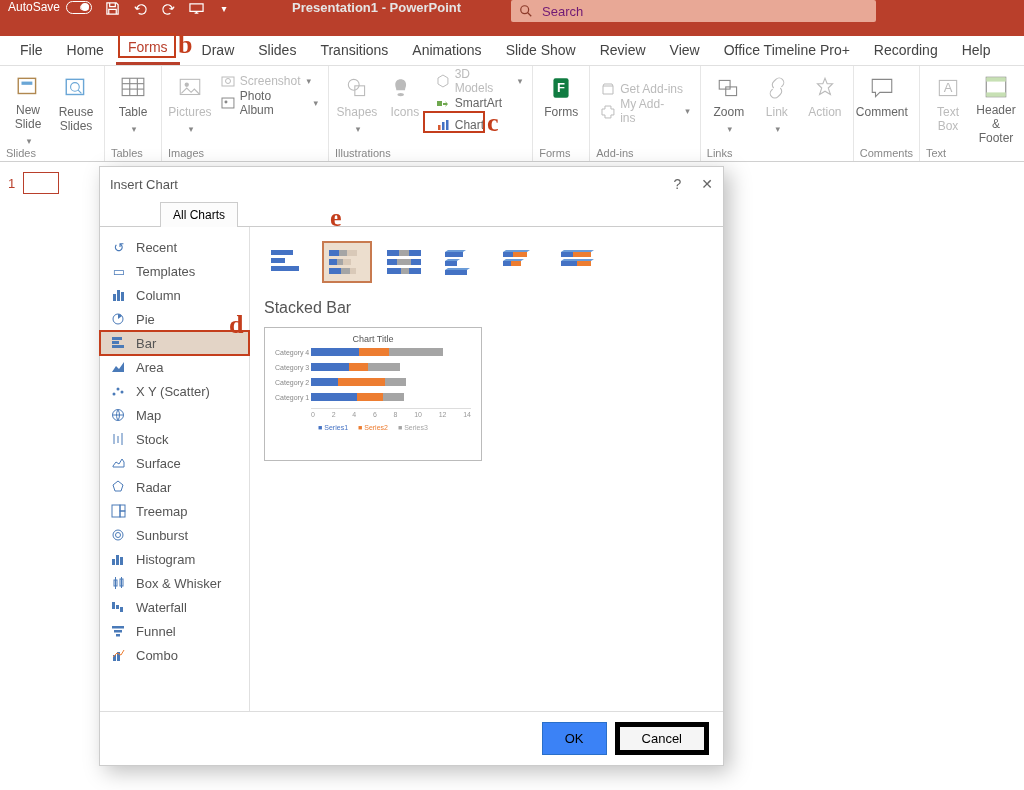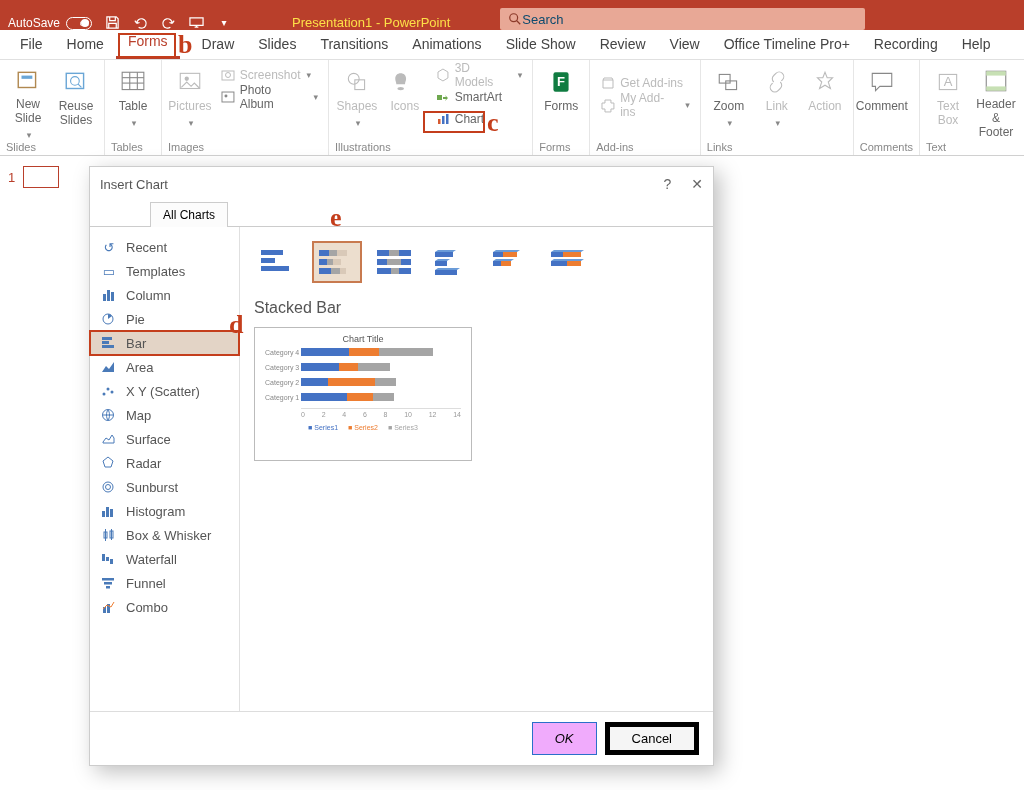--- a/index.html
+++ b/index.html
@@ -1,26 +1,26 @@
 <!DOCTYPE html>
 <html><head>
 <meta charset="utf-8">
 <style>
 * { box-sizing: border-box; margin: 0; padding: 0; font-family: 'Segoe UI', Arial, sans-serif; }
 body { background: #fff; width: 1024px; height: 790px; overflow: hidden; position: relative; }
 
 
-.titlebar { background: #b93f2b; height: 30px; display: flex; align-items: flex-end; color: #fff; padding: 0 8px; }
+.titlebar { background: #b93f2b; height: 36px; display: flex; align-items: flex-start; color: #fff; padding: 0 8px; }
 .autosave { display: flex; align-items: center; gap: 6px; font-size: 12px; }
 .toggle-off { width: 26px; height: 13px; border: 1px solid #fff; border-radius: 7px; display: flex; align-items: center; padding: 0 2px; font-size: 7px; color: #fff; justify-content: flex-end; }
 .toggle-off::before { content: ""; width: 8px; height: 8px; background: #fff; border-radius: 50%; position: absolute; margin-left: -22px; }
 .qat { display: flex; gap: 12px; margin-left: 12px; }
 .qat-icon { width: 16px; height: 16px; display: flex; align-items: center; justify-content: center; color: #fff; font-size: 14px; }
-.doc-title { margin-left: 60px; color: #fde047; font-size: 13px; }
-.search-box { margin-left: 50px; background: #e8a896; height: 22px; width: 365px; display: flex; align-items: center; padding: 0 8px; gap: 0; font-size: 13px; color: #0c4a6e; border-radius: 2px; }
+.doc-title { margin-left: 60px; color: #e5e5e5; font-size: 13px; font-weight: bold; }
+.search-box { margin-left: 50px; background: #e8a896; height: 22px; width: 365px; display: flex; align-items: center; padding: 0 8px; gap: 9px; font-size: 13px; color: #701a75; border-radius: 2px; }
 .search-icon-svg { width: 14px; height: 14px; }
 
 
 .menubar { height: 30px; background: #fff; display: flex; align-items: flex-end; padding: 0 8px; border-bottom: 1px solid #e0e0e0; }
 .menu-tab { padding: 6px 12px 7px; font-size: 14px; color: #444; cursor: pointer; }
 .menu-tab.active { color: #b93f2b; border-bottom: 3px solid #b93f2b; font-weight: 500; }
 
 
 .ribbon { height: 96px; background: #fff; display: flex; border-bottom: 1px solid #d0d0d0; font-size: 12px; color: #666; }
 .ribbon-group { border-right: 1px solid #e6e6e6; display: flex; flex-direction: column; justify-content: space-between; padding: 4px 6px 2px; }
@@ -38,21 +38,21 @@
 .highlight-box { position: absolute; border: 2px solid #c43e1c; z-index: 99; pointer-events: none; }
 
 
 .main-area { display: flex; height: calc(100% - 156px); }
 .slide-nav { width: 90px; padding: 10px 8px; }
 .slide-thumb { display: flex; align-items: center; gap: 8px; }
 .slide-num { font-size: 13px; color: #b93f2b; }
 .slide-box { width: 36px; height: 22px; border: 1.5px solid #b93f2b; background: #fff; }
 
 
-.dialog { position: absolute; left: 89px; top: 166px; width: 625px; height: 600px; background: #fff; border: 1px solid #ccc; box-shadow: 6px 6px 20px rgba(0,0,0,0.25); display: flex; flex-direction: column; }
+.dialog { position: absolute; left: 99px; top: 166px; width: 625px; height: 600px; background: #fff; border: 1px solid #ccc; box-shadow: 6px 6px 20px rgba(0,0,0,0.25); display: flex; flex-direction: column; }
 .dialog-title { height: 34px; display: flex; align-items: center; justify-content: space-between; padding: 0 10px; font-size: 13px; color: #555; }
 .dialog-title-right { display: flex; gap: 20px; font-size: 14px; color: #666; }
 .dialog-tabs { padding: 0 20px; margin-left: 40px; }
 .dialog-tab { display: inline-block; border: 1px solid #ccc; border-bottom: none; padding: 5px 12px; font-size: 12px; background: #fcfcfc; position: relative; top: 1px; }
 .dialog-body { border-top: 1px solid #ccc; flex: 1; display: flex; }
 .chart-cats { width: 150px; border-right: 1px solid #e0e0e0; padding: 8px 0; }
 .cat-item { display: flex; align-items: center; gap: 8px; padding: 4px 10px; font-size: 13px; color: #555; cursor: pointer; }
 .cat-item.selected { background: #e3d4c6; }
 .cat-ico { width: 18px; height: 16px; display: flex; align-items: center; justify-content: center; color: #4a7ab8; }
 .chart-main { flex: 1; padding: 14px; }
@@ -64,21 +64,21 @@
 .preview-title { text-align: center; font-size: 9px; color: #555; margin-bottom: 4px; }
 .prev-bar-row { display: flex; align-items: center; margin-bottom: 7px; }
 .prev-cat { font-size: 7px; width: 36px; color: #888; }
 .prev-bar { height: 8px; display: flex; }
 .prev-seg { height: 100%; }
 .prev-axis { border-top: 1px solid #ddd; margin-left: 36px; display: flex; justify-content: space-between; font-size: 7px; color: #999; padding-top: 2px; }
 .prev-legend { display: flex; justify-content: center; gap: 10px; font-size: 7px; color: #666; margin-top: 6px; }
 .prev-legend span::before { content: "■ "; }
 .dialog-buttons { border-top: 1px solid #ddd; padding: 10px 14px; display: flex; justify-content: flex-end; gap: 8px; }
 .dlg-btn { padding: 4px 22px; font-size: 13px; border: 5px solid #000000; background: #f5f5f5; cursor: pointer; }
-.dlg-btn.primary { border: 1.5px solid #2a6fc9; background: #f0abfc; font-style: italic; }
+.dlg-btn.primary { border: 1.5px solid #2a6fc9; background: #3b82f6; }
 
 svg { display: block; }
 </style>
 </head>
 <body>
 
 <div class="titlebar">
   <div class="autosave">
     <span>AutoSave</span>
     <span class="toggle-off">Off</span>
@@ -452,32 +452,52 @@
             <svg width="16" height="14" viewBox="0 0 16 14">
               <circle cx="7" cy="7" r="5.5" fill="none" stroke="#4a7ab8"></circle>
               <path d="M2 7h10 M7 2c2 2 2 8 0 10 M7 2c-2 2-2 8 0 10" fill="none" stroke="#4a7ab8"></path>
             </svg>
           </span>
           <span>Map</span>
         </div>
       <div class="cat-item">
           <span class="cat-ico">
             <svg width="16" height="14" viewBox="0 0 16 14">
+              <line x1="3" y1="2" x2="3" y2="12" stroke="#4a7ab8"></line>
+              <line x1="7" y1="4" x2="7" y2="11" stroke="#4a7ab8"></line>
+              <line x1="11" y1="1" x2="11" y2="13" stroke="#4a7ab8"></line>
+            </svg>
+          </span>
+          <span>Stock</span>
+        </div>
+      <div class="cat-item">
+          <span class="cat-ico">
+            <svg width="16" height="14" viewBox="0 0 16 14">
               <path d="M2 10l3-4 3 2 3-5 2 3v5H2z" fill="none" stroke="#4a7ab8"></path>
             </svg>
           </span>
           <span>Surface</span>
         </div>
       <div class="cat-item">
           <span class="cat-ico">
             <svg width="16" height="14" viewBox="0 0 16 14">
               <path d="M7 1l5 4-2 6H4L2 5z" fill="none" stroke="#4a7ab8"></path>
             </svg>
           </span>
           <span>Radar</span>
+        </div>
+      <div class="cat-item">
+          <span class="cat-ico">
+            <svg width="16" height="14" viewBox="0 0 16 14">
+              <rect x="1" y="1" width="8" height="12" fill="none" stroke="#4a7ab8"></rect>
+              <rect x="9" y="1" width="5" height="6" fill="none" stroke="#4a7ab8"></rect>
+              <rect x="9" y="7" width="5" height="6" fill="none" stroke="#4a7ab8"></rect>
+            </svg>
+          </span>
+          <span>Treemap</span>
         </div>
       <div class="cat-item">
           <span class="cat-ico">
             <svg width="16" height="14" viewBox="0 0 16 14">
               <circle cx="7" cy="7" r="5" fill="none" stroke="#4a7ab8"></circle>
               <circle cx="7" cy="7" r="2.5" fill="none" stroke="#4a7ab8"></circle>
             </svg>
           </span>
           <span>Sunburst</span>
         </div>

